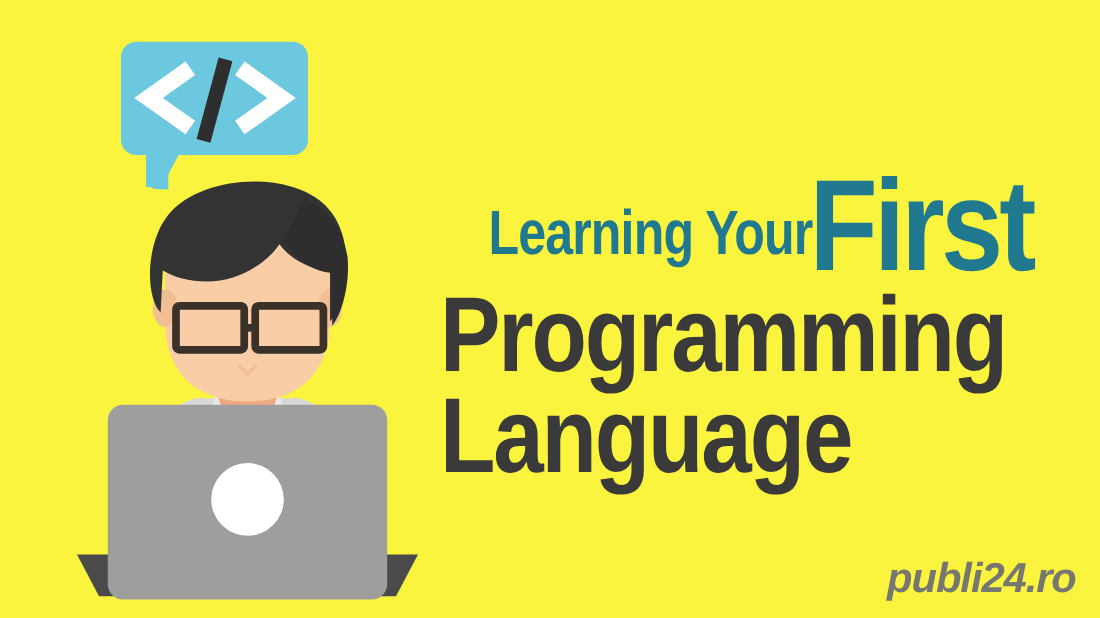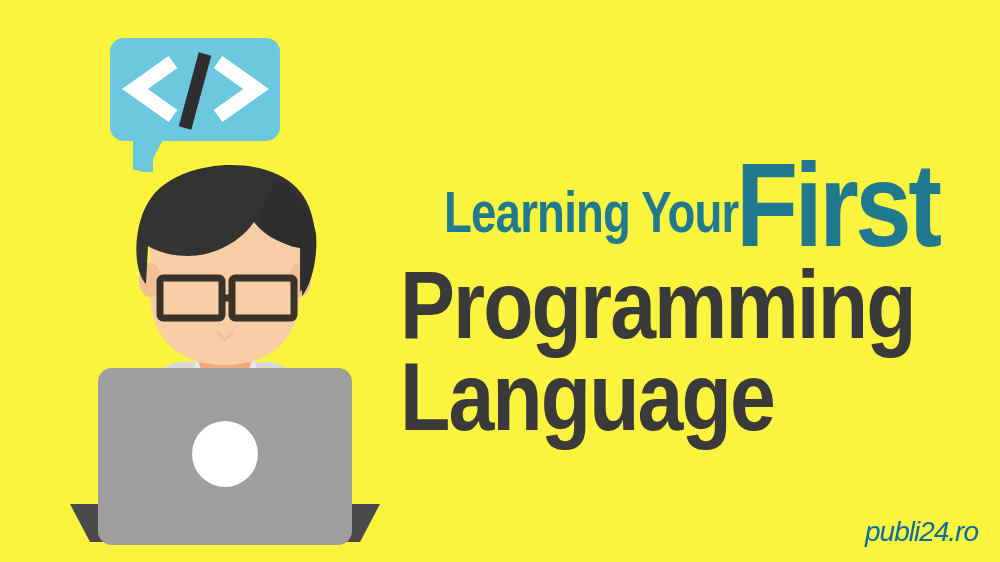--- a/index.html
+++ b/index.html
@@ -147,25 +147,25 @@
     white-space: nowrap;
     transform: scaleX(0.97) scaleY(1.14);
     transform-origin: left top;
   }
 
   
   #watermark {
     position: absolute;
     right: 22px;
     bottom: 14px;
-    color: #0369a1;
+    color: #737373;
     font-family: "Liberation Sans", sans-serif;
-    font-weight: normal;
+    font-weight: bold;
     font-style: italic;
-    font-size: 28px;
+    font-size: 38px;
     letter-spacing: -1px;
     z-index: 10;
     opacity: 0.97;
   }
 </style>
 </head>
 <body>
 
 <div id="poster">
 

